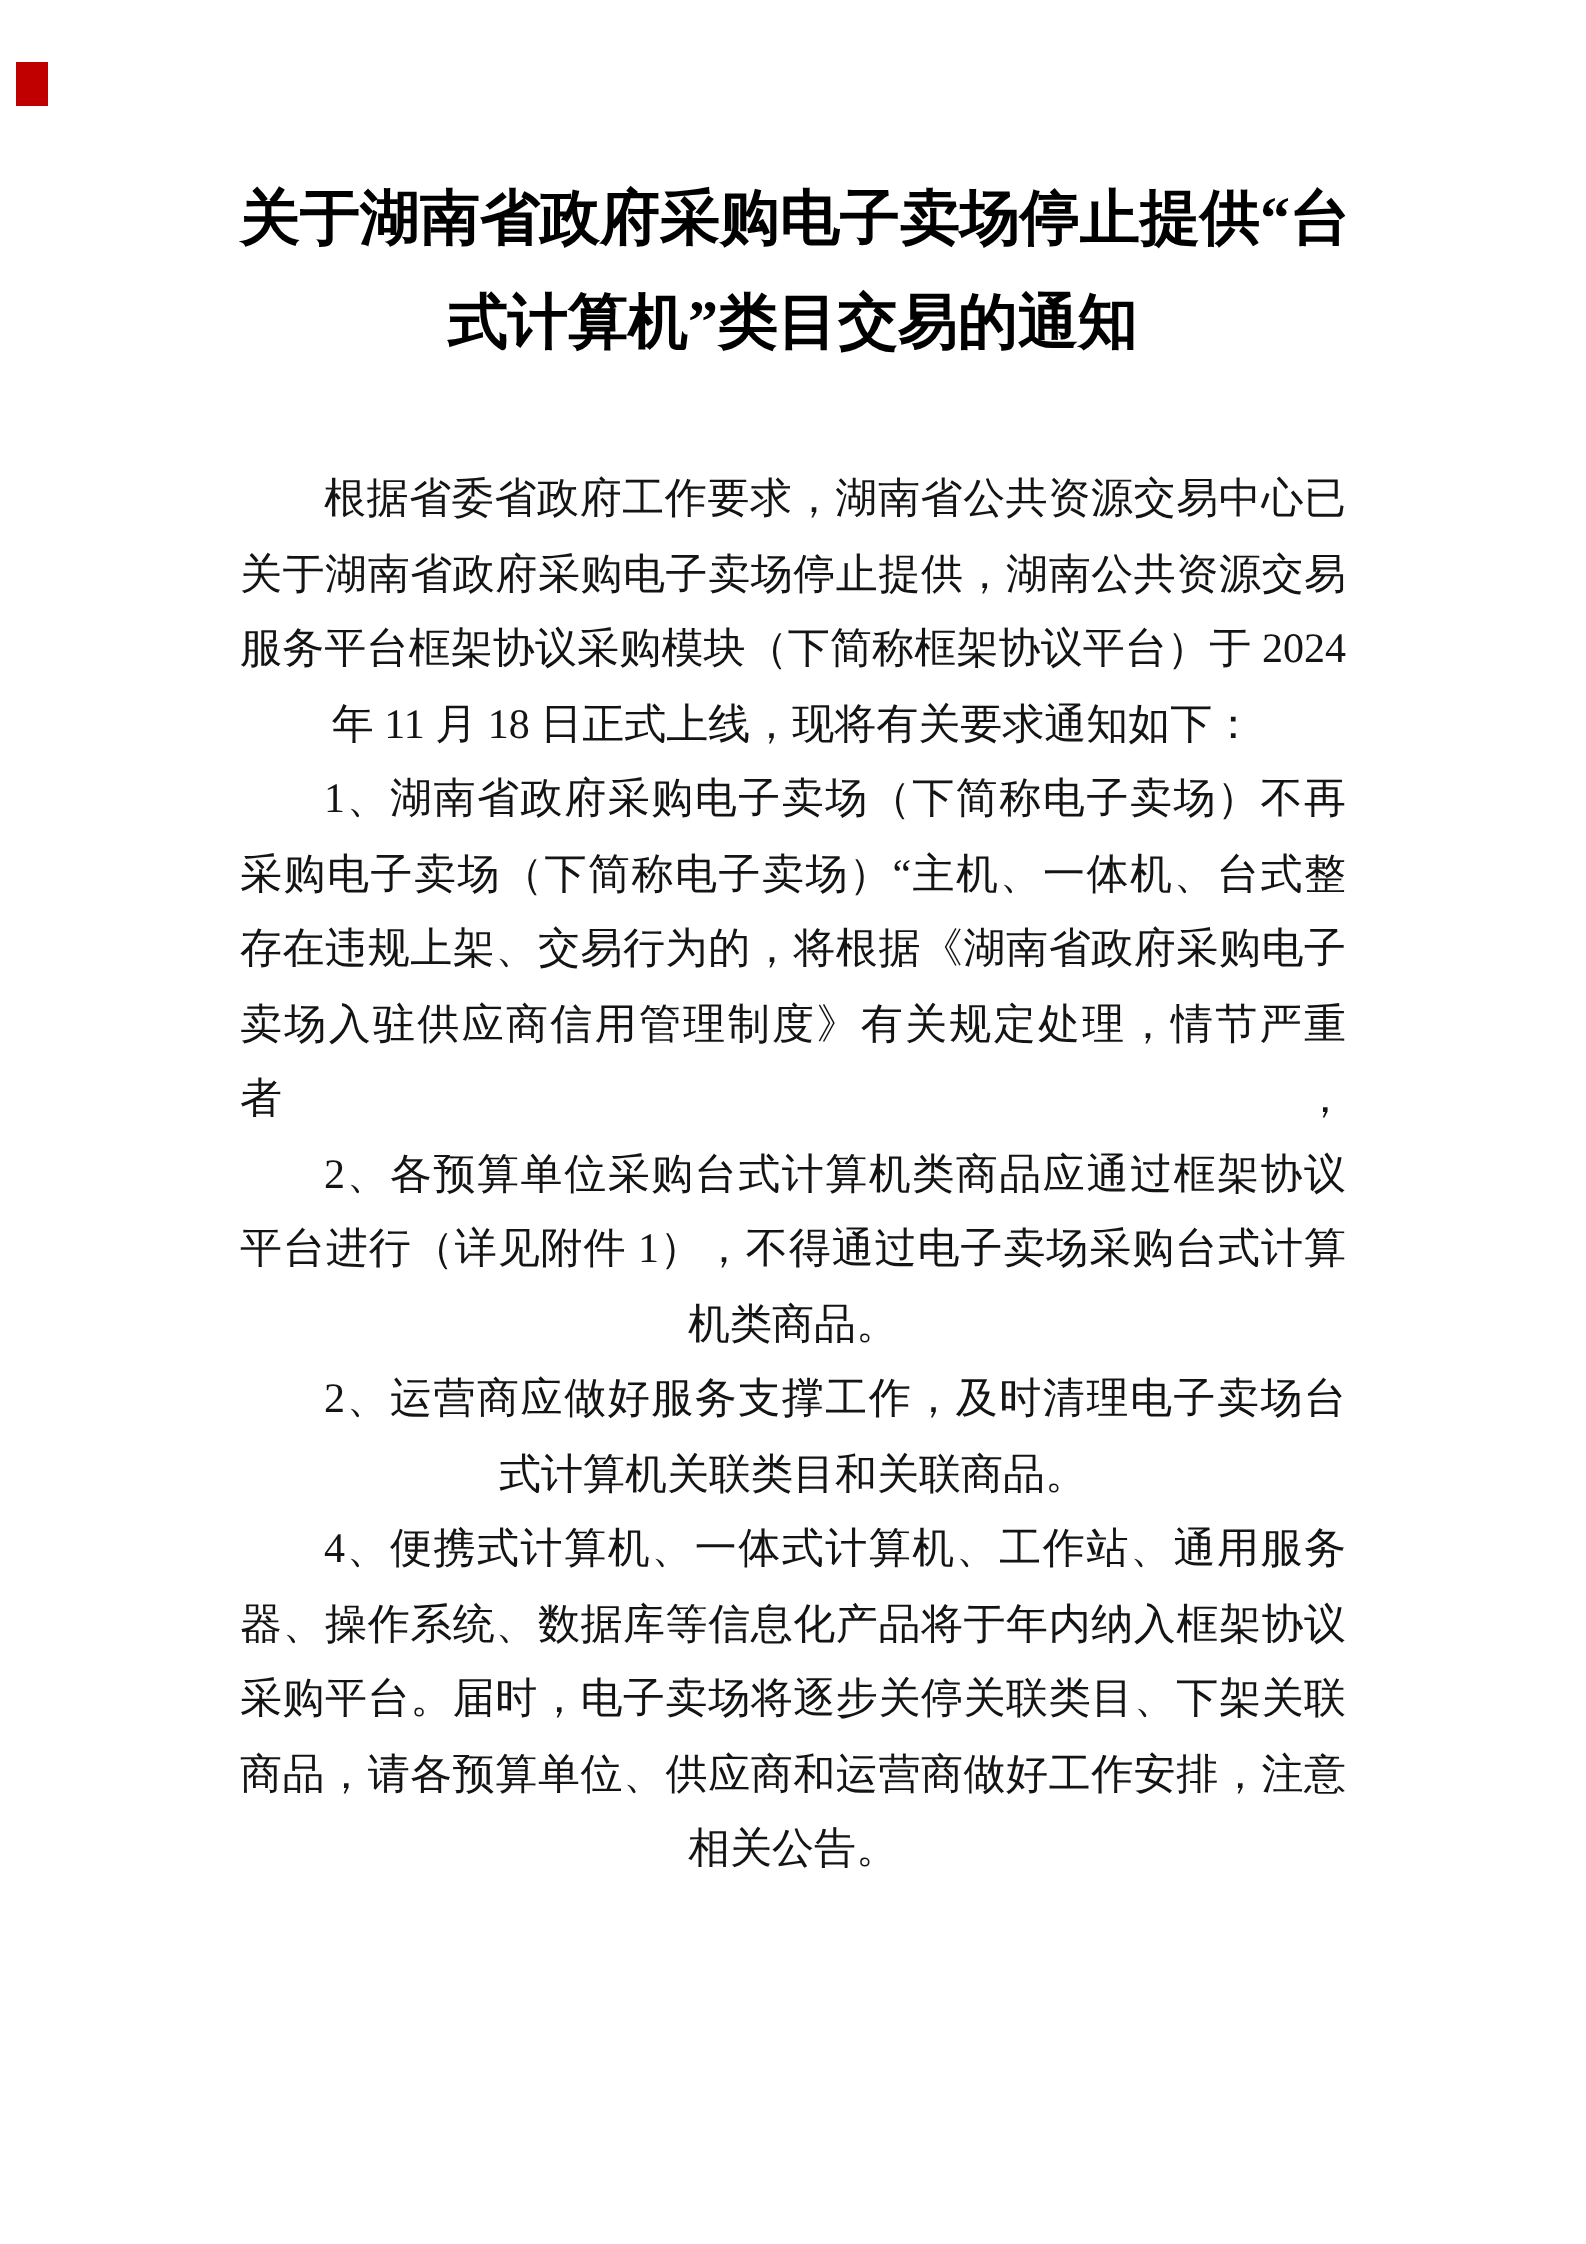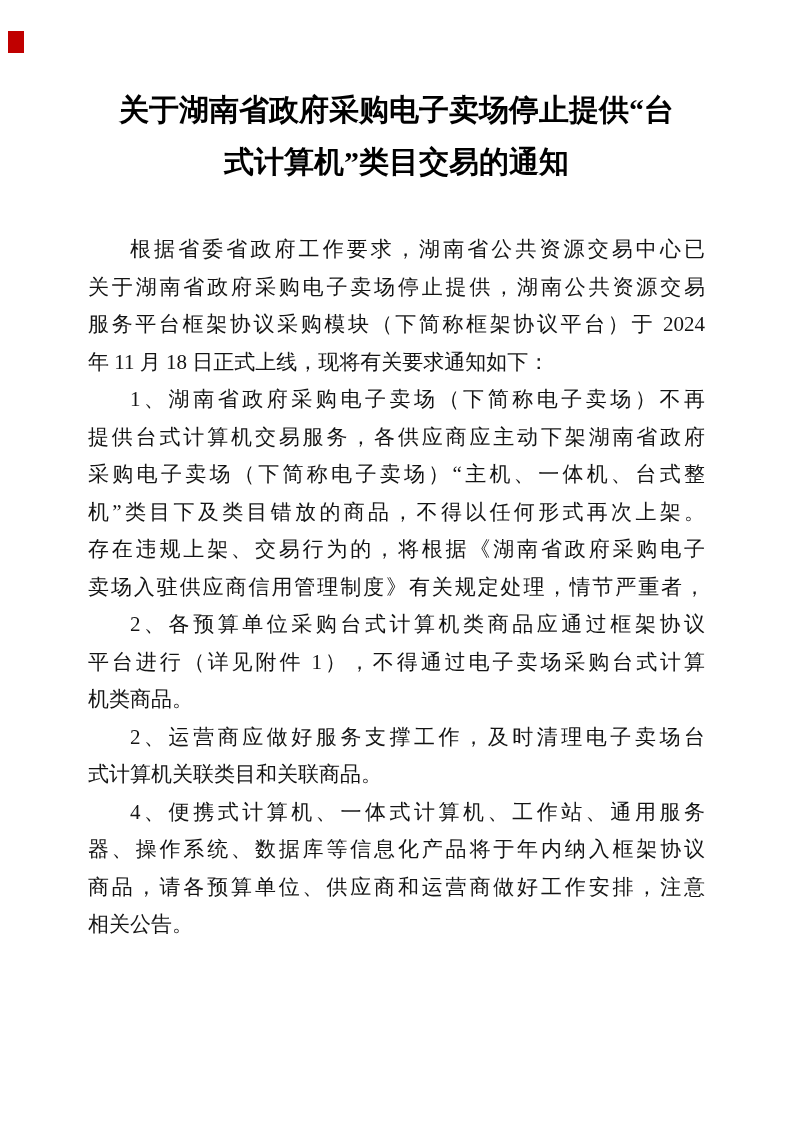--- a/index.html
+++ b/index.html
@@ -2,21 +2,21 @@
 <html><head>
 <meta charset="utf-8">
 <style>
   html, body { margin: 0; padding: 0; background: #ffffff; }
   .page {
     position: relative;
     width: 793px;
     height: 1122px;
     background: #ffffff;
     box-sizing: border-box;
-    padding: 0 88px;
+    padding: 0 120px;
     overflow: hidden;
     font-family: "Liberation Serif", "DejaVu Serif", serif;
     color: #000000;
     border-radius: 11px;
   }
   .stamp {
     position: absolute;
     left: 8px;
     top: 31px;
     width: 16px;
@@ -33,21 +33,21 @@
   .title .tline {
     display: block;
     white-space: nowrap;
   }
   .doc-body {
     margin-top: 43px;
     font-size: 21px;
     line-height: 37.5px;
     color: #141414;
   }
-  .line { text-align: left; }
+  .line { text-align: center; }
   .line.just {
     text-align: justify;
     text-align-last: justify;
     text-justify: inter-character;
   }
   .line.indent { text-indent: 42px; }
 </style>
 </head>
 <body>
 
@@ -56,28 +56,27 @@
   <h1 class="title">
     <span class="tline">关于湖南省政府采购电子卖场停止提供“台</span>
     <span class="tline">式计算机”类目交易的通知</span>
   </h1>
   <div class="doc-body" id="doc-body">
       <div class="line indent just">根据省委省政府工作要求，湖南省公共资源交易中心已</div>
       <div class="line just">关于湖南省政府采购电子卖场停止提供，湖南公共资源交易</div>
       <div class="line just">服务平台框架协议采购模块（下简称框架协议平台）于 2024</div>
       <div class="line">年 11 月 18 日正式上线，现将有关要求通知如下：</div>
       <div class="line indent just">1、湖南省政府采购电子卖场（下简称电子卖场）不再</div>
-      <div class="line just">提供台式计算机交易服务，各供应商应主动下架湖南省政府</div>
       <div class="line just">采购电子卖场（下简称电子卖场）“主机、一体机、台式整</div>
-      <div class="line just">机”类目下及类目错放的商品，不得以任何形式再次上架。</div>
       <div class="line just">存在违规上架、交易行为的，将根据《湖南省政府采购电子</div>
       <div class="line just">卖场入驻供应商信用管理制度》有关规定处理，情节严重者，</div>
       <div class="line indent just">2、各预算单位采购台式计算机类商品应通过框架协议</div>
       <div class="line just">平台进行（详见附件 1），不得通过电子卖场采购台式计算</div>
       <div class="line">机类商品。</div>
       <div class="line indent just">2、运营商应做好服务支撑工作，及时清理电子卖场台</div>
       <div class="line">式计算机关联类目和关联商品。</div>
       <div class="line indent just">4、便携式计算机、一体式计算机、工作站、通用服务</div>
       <div class="line just">器、操作系统、数据库等信息化产品将于年内纳入框架协议</div>
+      <div class="line just">采购平台。届时，电子卖场将逐步关停关联类目、下架关联</div>
       <div class="line just">商品，请各预算单位、供应商和运营商做好工作安排，注意</div>
       <div class="line">相关公告。</div>
     </div>
 </div>
 
 </body></html>

